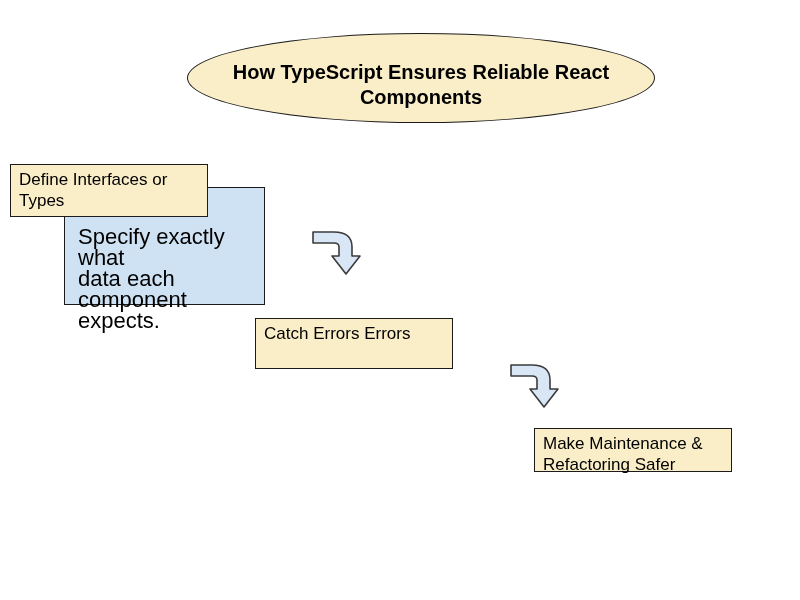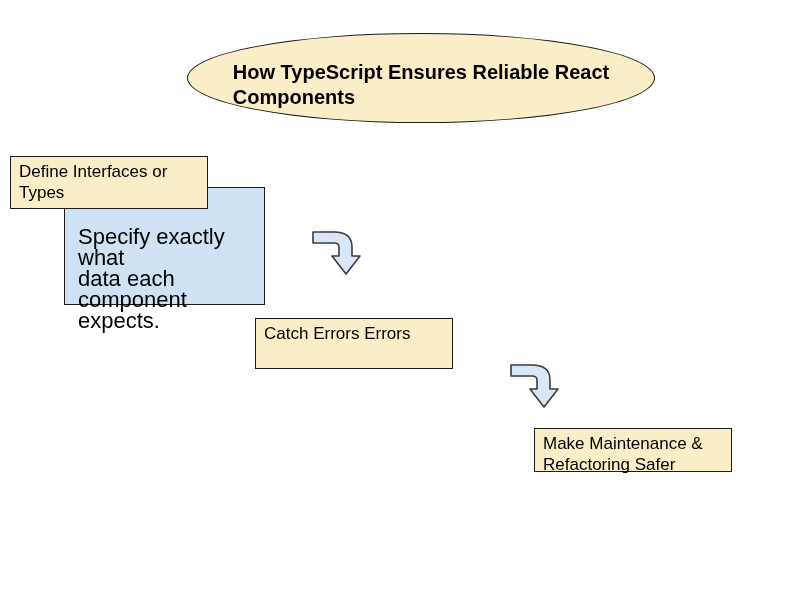--- a/index.html
+++ b/index.html
@@ -26,21 +26,21 @@
   .title-ellipse {
     position: absolute;
     left: 187px; top: 33px;
     width: 468px; height: 90px;
     background: var(--header-fill);
     border: 1.6px solid var(--outline);
     border-radius: 50%;
     display: flex;
     align-items: center;
     justify-content: center;
-    text-align: left;
+    text-align: center;
     padding-top: 14px;
     font-weight: bold;
     font-size: 20px;
     line-height: 25px;
     white-space: pre-line;
   }
   .hdr {
     position: absolute;
     background: var(--header-fill);
     border: 1.6px solid var(--outline);
@@ -52,21 +52,21 @@
   }
   .bdy {
     position: absolute;
     background: var(--body-fill);
     border: 1.6px solid var(--outline);
     font-size: 22px;
     line-height: 21px;
     white-space: pre-line;
     z-index: 1;
   }
-  #step1-header { left: 10px;  top: 156px; width: 198px; height: 53px; }
+  #step1-header { left: 10px;  top: 164px; width: 198px; height: 53px; }
   #step1-body   { left: 64px;  top: 187px; width: 201px; height: 118px; padding: 38px 8px 0 13px; }
   #step2-header { left: 255px; top: 318px; width: 198px; height: 51px; }
   #step2-body   { left: 287px; top: 345px; width: 194px; height: 122px; padding: 33px 8px 0 11px; }
   #step3-header { left: 534px; top: 428px; width: 198px; height: 44px; }
   #step3-body   { left: 568px; top: 462px; width: 200px; height: 120px; padding: 29px 8px 0 13px; }
   .arrow { position: absolute; z-index: 3; }
   #arrow-1 { left: 312px; top: 231px; }
   #arrow-2 { left: 510px; top: 364px; }
   .arrow svg path {
     fill: var(--arrow-fill);

